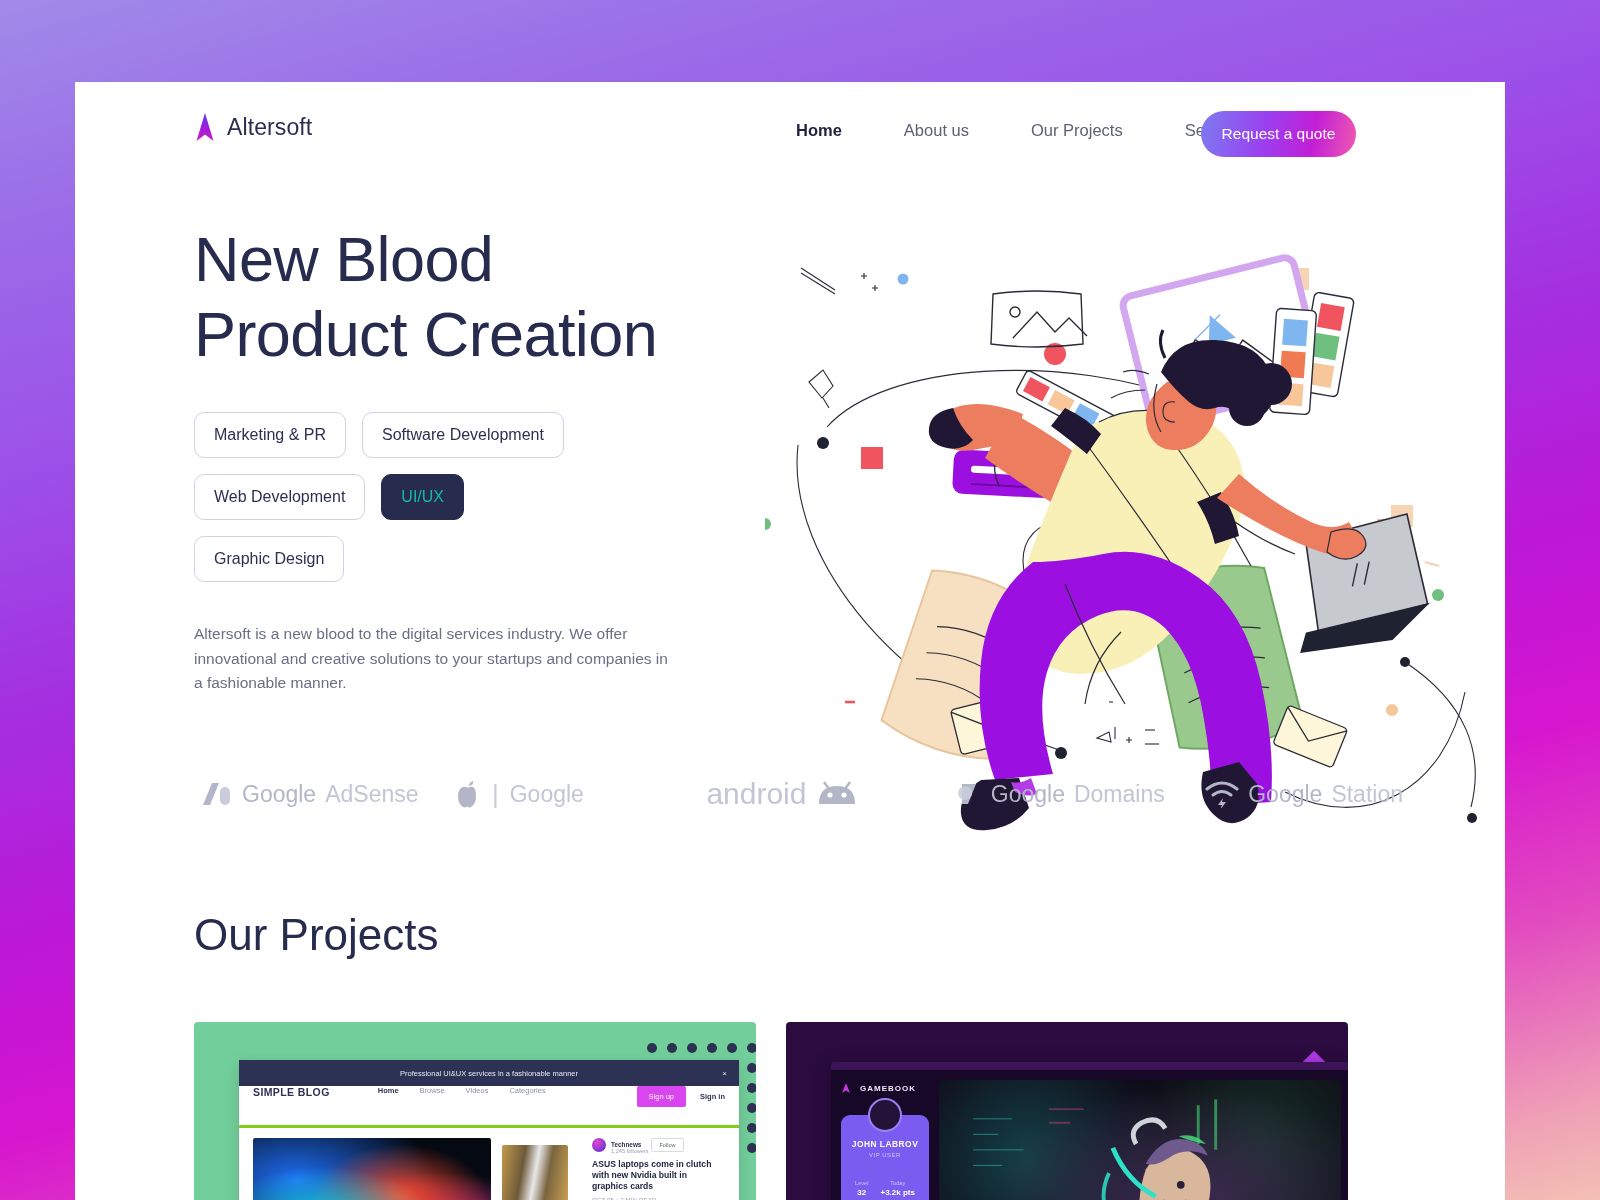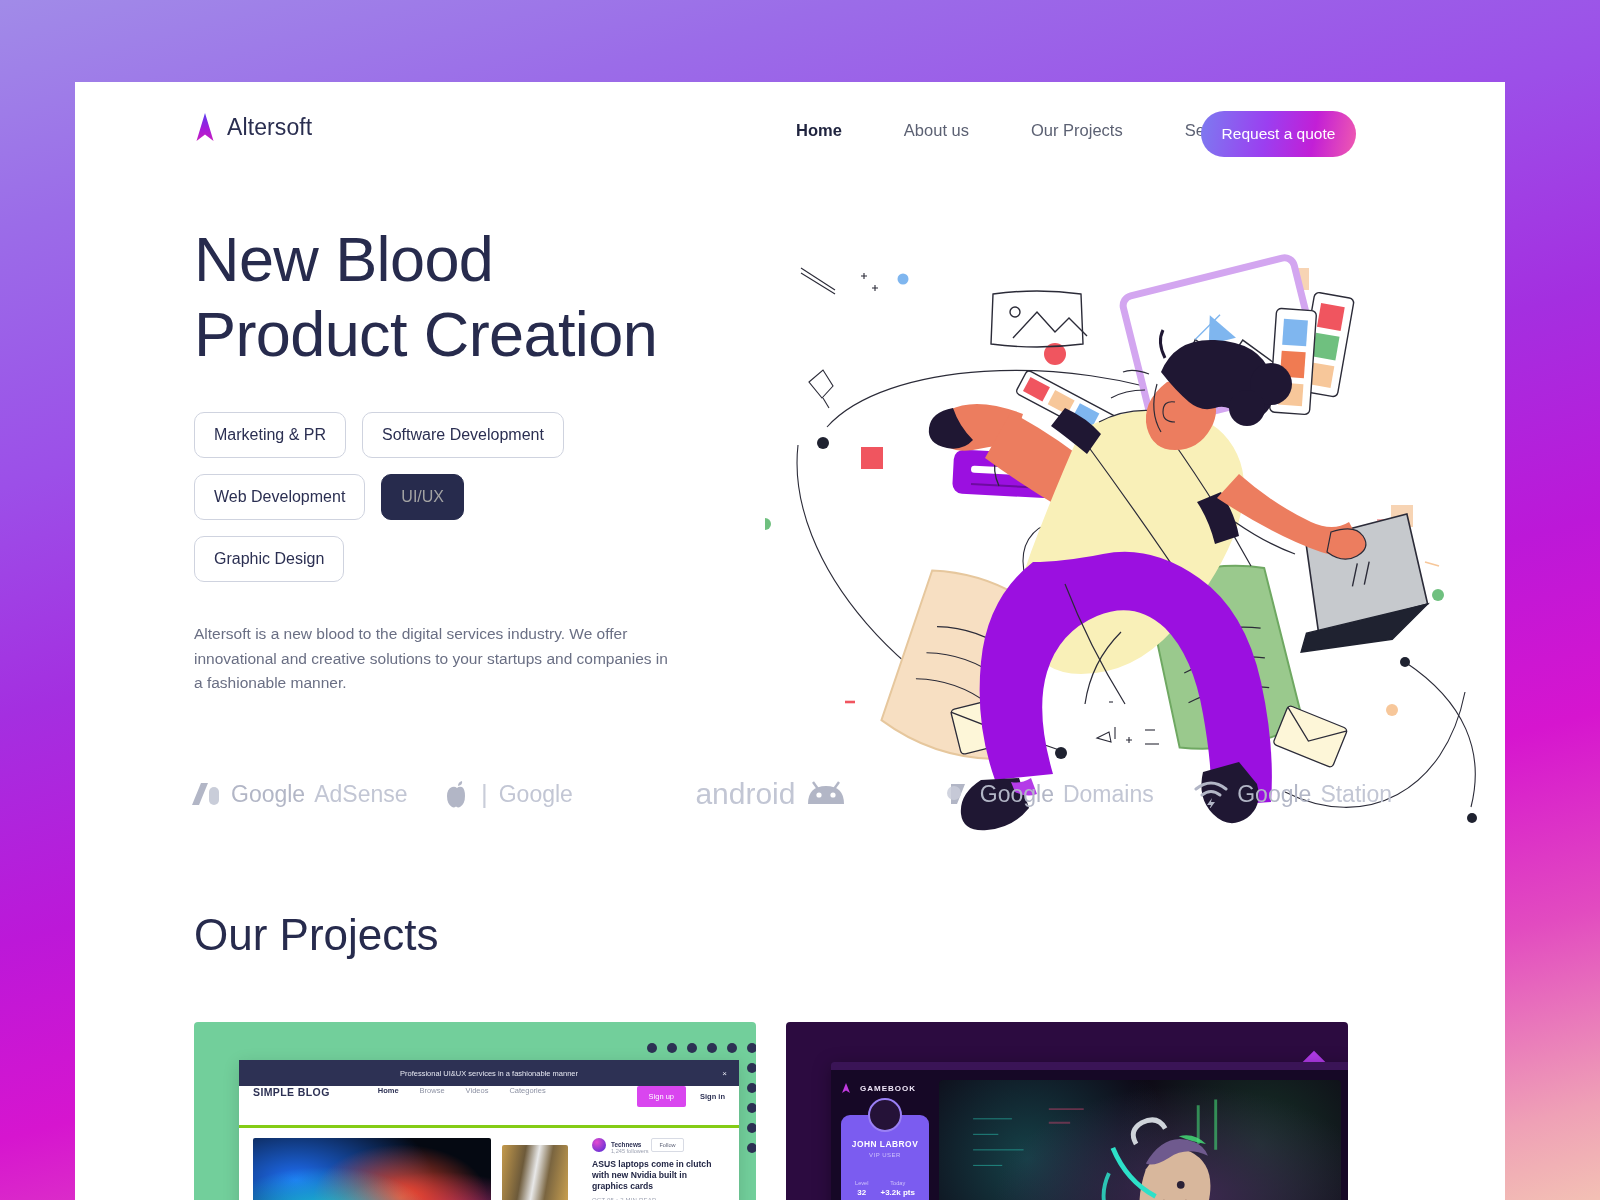--- a/index.html
+++ b/index.html
@@ -113,35 +113,35 @@
     color: #2b2f52;
     background: #fff;
     line-height: 1;
     cursor: pointer;
     font-family: "Liberation Sans", sans-serif;
     white-space: nowrap;
   }
   .pill.active {
     background: #272b4d;
     border-color: #272b4d;
-    color: #a3a3a3;
+    color: #14b8a6;
   }
 
   .lede {
     margin-top: 40px;
     width: 480px;
     font-size: 15.5px;
     line-height: 24.5px;
     color: #6a6f84;
   }
 
   
   .logos {
     position: absolute;
-    left: 117px; top: 695px;
+    left: 128px; top: 695px;
     width: 1200px;
     display: flex;
     align-items: center;
   }
   .logo {
     display: flex;
     align-items: center;
     gap: 9px;
     color: #b2b6c6;
     font-size: 23px;

